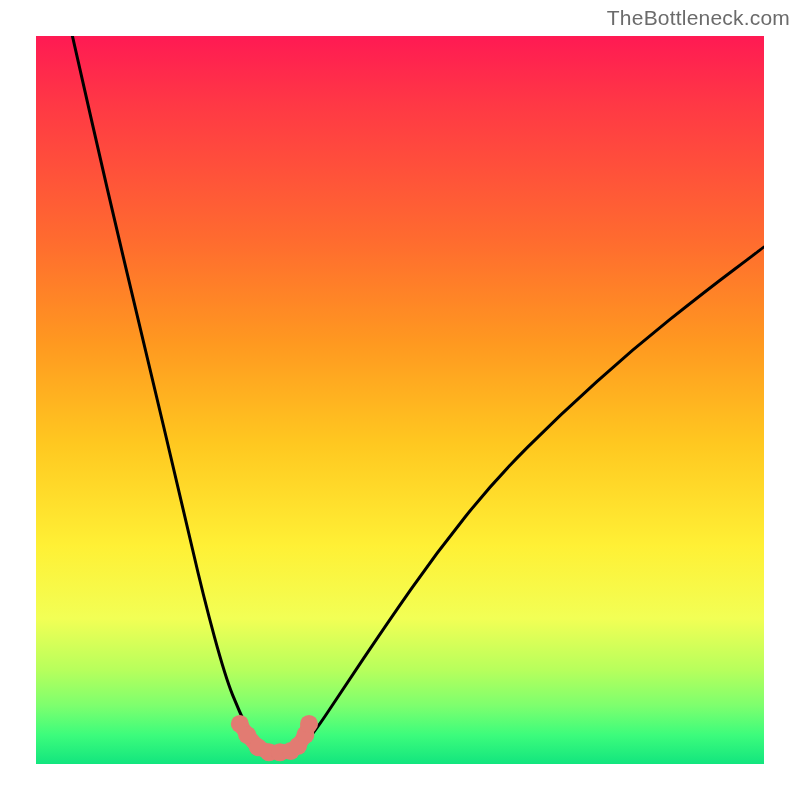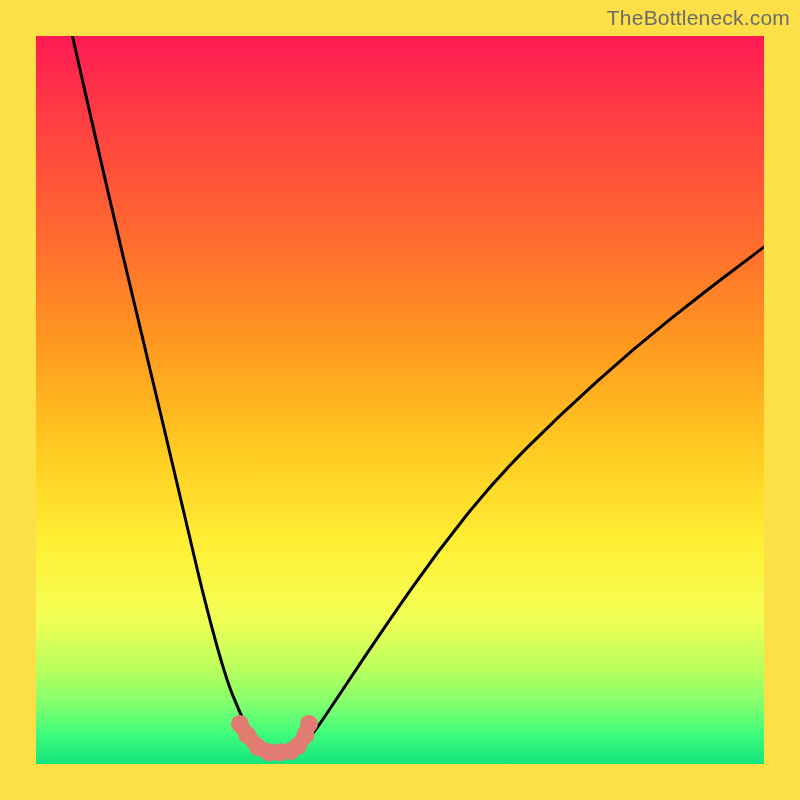--- a/index.html
+++ b/index.html
@@ -10,21 +10,21 @@
     overflow: hidden;
     background: #000;
     font-family: Arial, sans-serif;
   }
   .frame {
     position: absolute;
     top: 0;
     left: 0;
     width: 800px;
     height: 800px;
-    background: #fde047;
+    background: #ffffff;
   }
   .plot-area {
     position: absolute;
     left: 36px;
     top: 36px;
     width: 728px;
     height: 728px;
     background: linear-gradient(
       to bottom,
       #ff1a53 0%,

